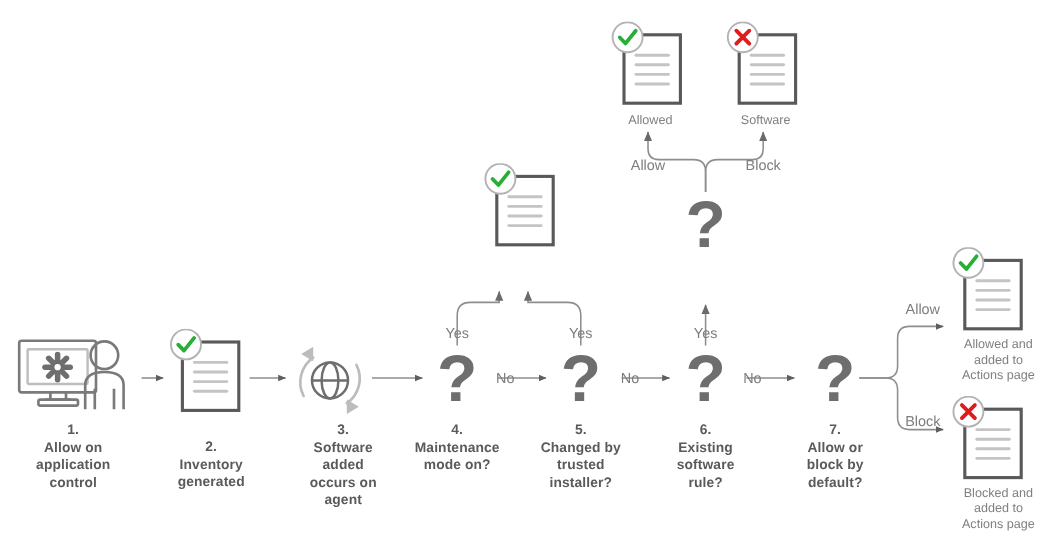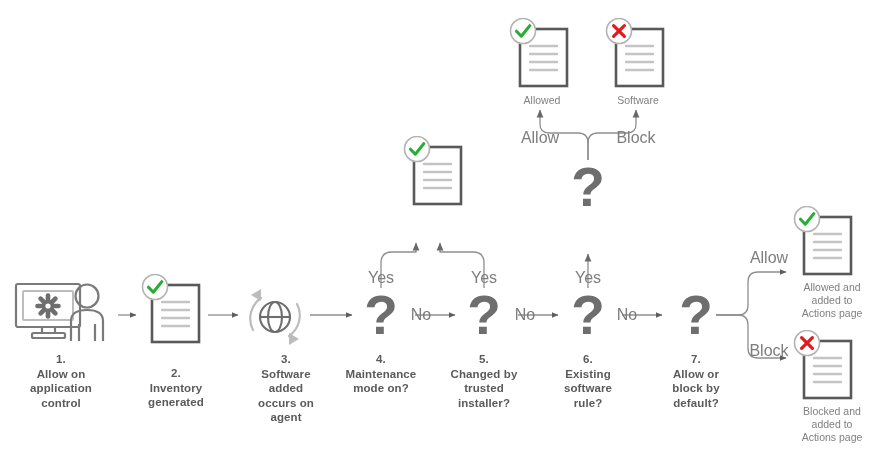--- a/index.html
+++ b/index.html
@@ -36,21 +36,21 @@
     position:absolute;
     text-align:center;
     font-size:10.5px;
     font-weight:normal;
     color:#808080;
     line-height:13px;
   }
   .edge-label{
     position:absolute;
     text-align:center;
-    font-size:16px;
+    font-size:12px;
     color:#7d7d7d;
     line-height:12px;
     white-space:nowrap;
   }
 
   
   .qmark{
     position:absolute;
     font-family:"Liberation Sans", sans-serif;
     font-size:55px;

